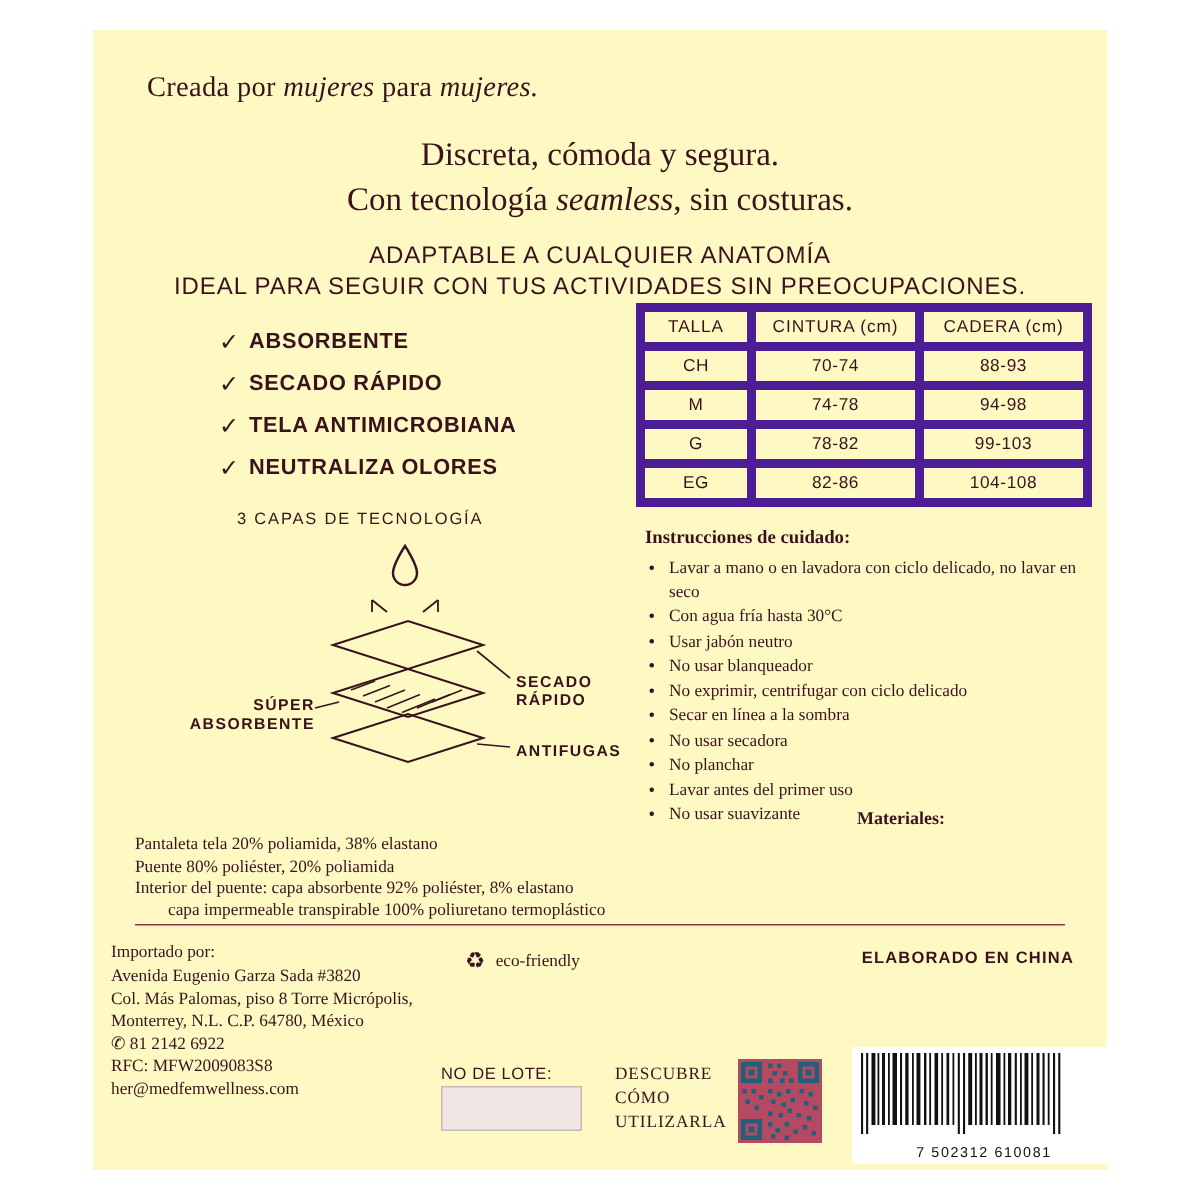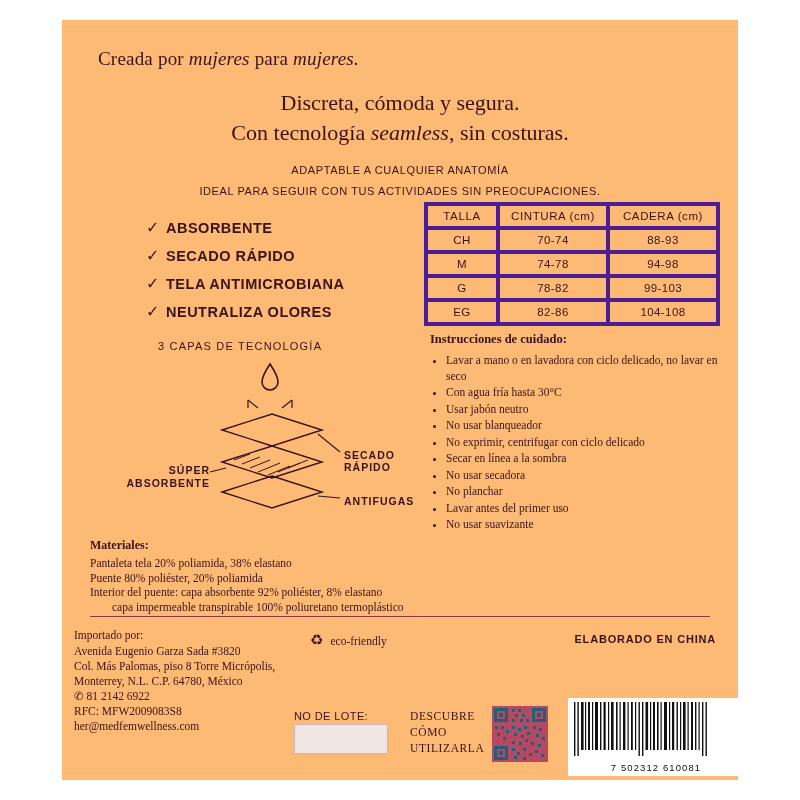--- a/index.html
+++ b/index.html
@@ -9,21 +9,21 @@
     height: 800px;
     background: #ffffff;
     font-family: "Liberation Sans", sans-serif;
   }
   #package {
     position: absolute;
     left: 62px;
     top: 20px;
     width: 676px;
     height: 760px;
-    background: #fdba74;
+    background: #fef9c3;
     color: #3d1420;
     overflow: hidden;
   }
   .tagline {
     position: absolute;
     left: 36px;
     top: 28px;
     font-family: "Liberation Serif", serif;
     font-size: 19px;
     letter-spacing: .2px;
@@ -44,21 +44,21 @@
   .headline .l2 { font-size: 22px; line-height: 30px; }
   .headline .it { font-style: italic; text-align: center; }
 
   .subhead {
     position: absolute;
     left: 0;
     top: 140px;
     width: 100%;
     text-align: center;
     color: #3a121e;
-    font-size: 11px;
+    font-size: 16px;
     letter-spacing: .6px;
     line-height: 21px;
   }
 
   
   .features {
     position: absolute;
     left: 84px;
     top: 198px;
     width: 260px;
@@ -84,21 +84,21 @@
   
   .size-table {
     position: absolute;
     left: 362px;
     top: 182px;
     border-collapse: collapse;
     font-size: 11.5px;
     color: #3a121e;
   }
   .size-table td, .size-table th {
-    border: 4px solid #4c1d95;
+    border: 6px solid #4c1d95;
     padding: 4px 10px;
     text-align: center;
     font-weight: normal;
     letter-spacing: .4px;
   }
   .size-table th { letter-spacing: .6px; }
   .size-table td:first-child, .size-table th:first-child { min-width: 48px; }
   .size-table td:nth-child(2), .size-table th:nth-child(2) { min-width: 86px; }
   .size-table td:nth-child(3), .size-table th:nth-child(3) { min-width: 86px; }
 
@@ -127,21 +127,21 @@
     font-weight: bold;
   }
   .dl-secado { left: 222px; top: 93px; }
   .dl-antifugas { left: 222px; top: 139px; }
   .dl-super { left: 2px; top: 108px; text-align: right; width: 86px; line-height: 13px; }
 
   
   .care {
     position: absolute;
     left: 368px;
-    top: 312px;
+    top: 331px;
     width: 290px;
     color: #3a121e;
   }
   .care h3 {
     margin: 0 0 6px 0;
     font-size: 12.5px;
     font-weight: bold;
     font-family: "Liberation Serif", serif;
   }
   .care ul {
@@ -159,20 +159,21 @@
     left: 28px;
     top: 518px;
     width: 540px;
     color: #3a121e;
     font-family: "Liberation Serif", serif;
   }
   .materials h4 {
     margin: 0 0 3px 0;
     font-size: 12px;
     font-weight: bold;
+    text-align: right;
   }
   .materials p {
     margin: 0;
     font-size: 11.5px;
     line-height: 14.5px;
   }
   .materials p.indent { padding-left: 22px; }
 
   .divider {
     position: absolute;

